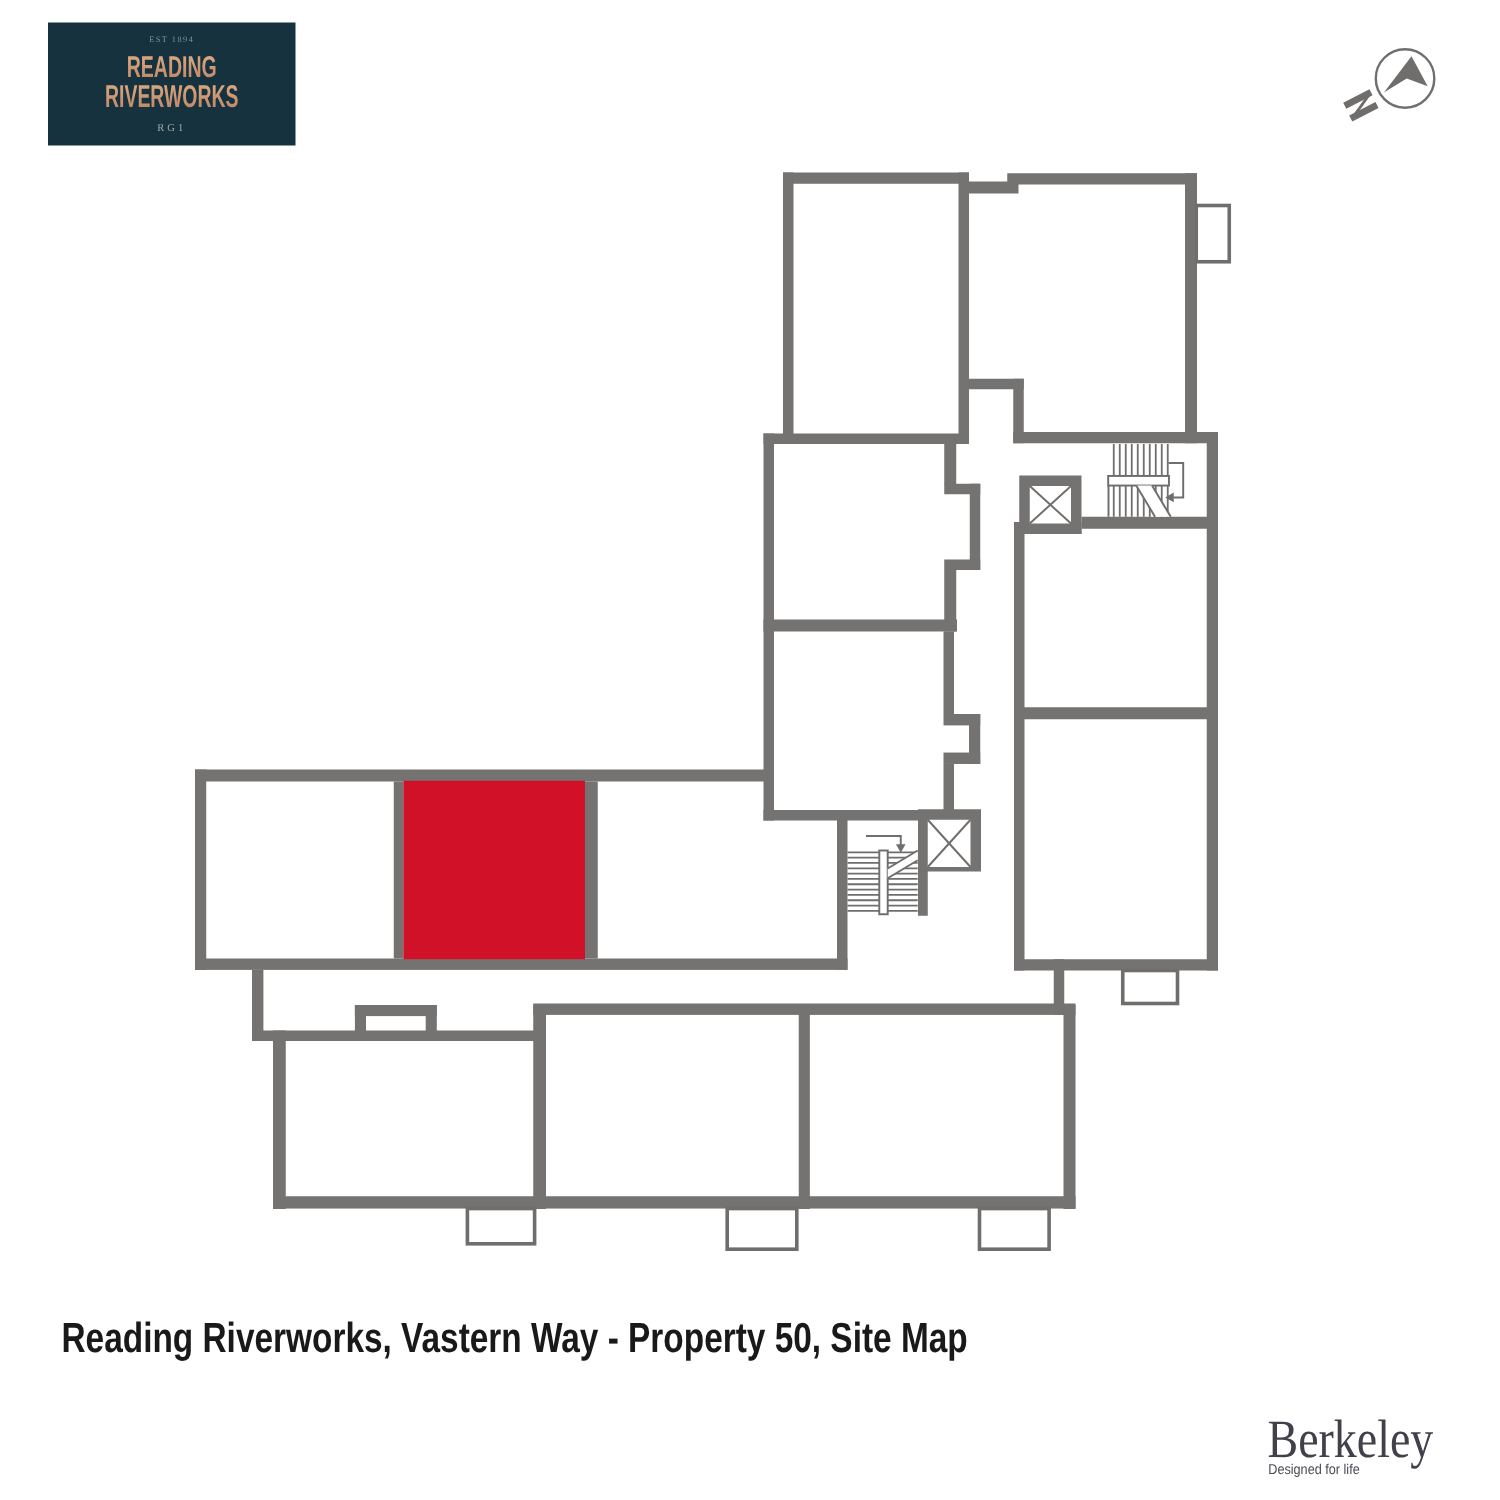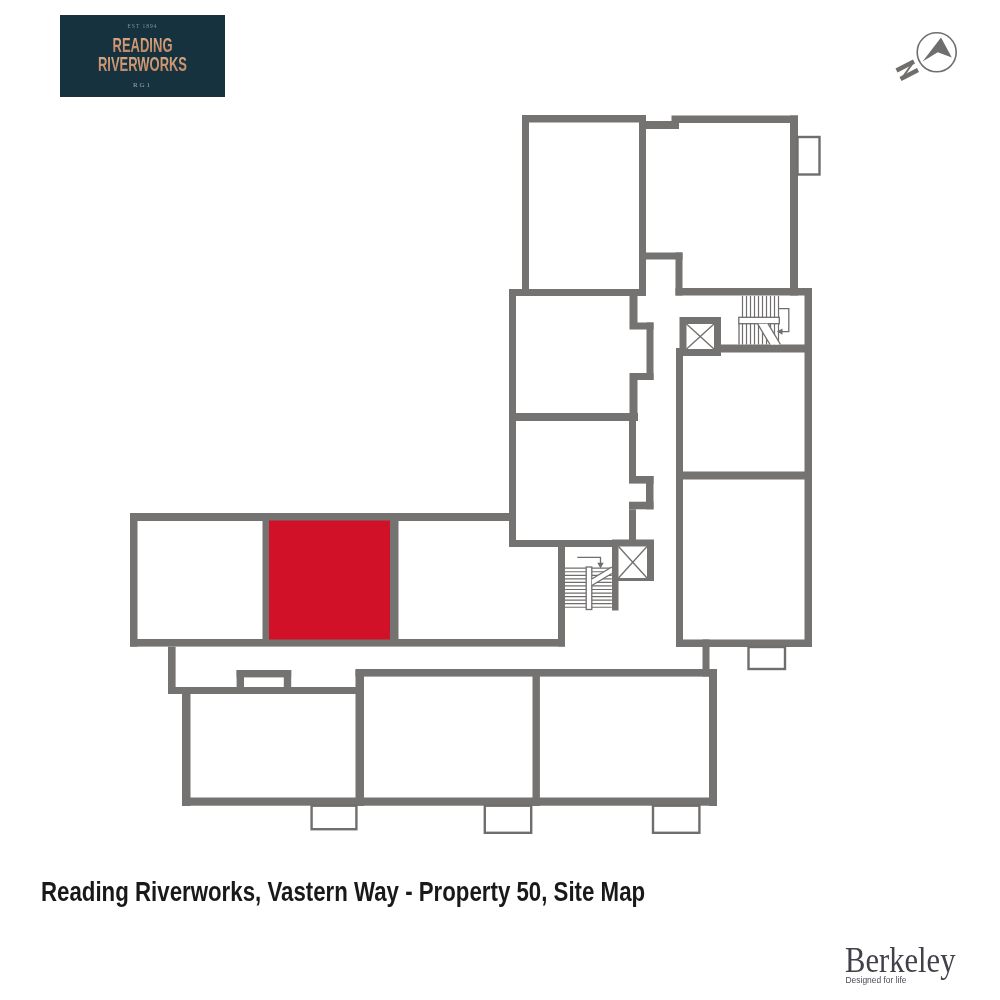--- a/index.html
+++ b/index.html
@@ -1,20 +1,20 @@
 <!DOCTYPE html>
 <html><head><meta charset="utf-8">
 <style>
   html,body{margin:0;padding:0;background:#ffffff;width:1000px;height:1000px;
     font-family:"Liberation Sans",sans-serif;}
   .abs{position:absolute;}
 </style></head>
 <body>
 
-<div class="abs" style="left:60px;top:15px;width:165px;height:82px;background:#15323e;">
+<div class="abs" style="left:32px;top:15px;width:165px;height:82px;background:#15323e;">
 <svg width="165" height="82" style="display:block">
 <defs>
         <linearGradient id="cop" x1="0" y1="0" x2="0" y2="1">
 <stop offset="0" stop-color="#ddad85"></stop>
           <stop offset="1" stop-color="#bc8161"></stop>
         </linearGradient>
       </defs>
 
 <text x="82.5" y="13" font-size="5.5" letter-spacing="1" fill="#84949a" text-anchor="middle" font-family="Liberation Serif, serif">EST 1894</text>
 

